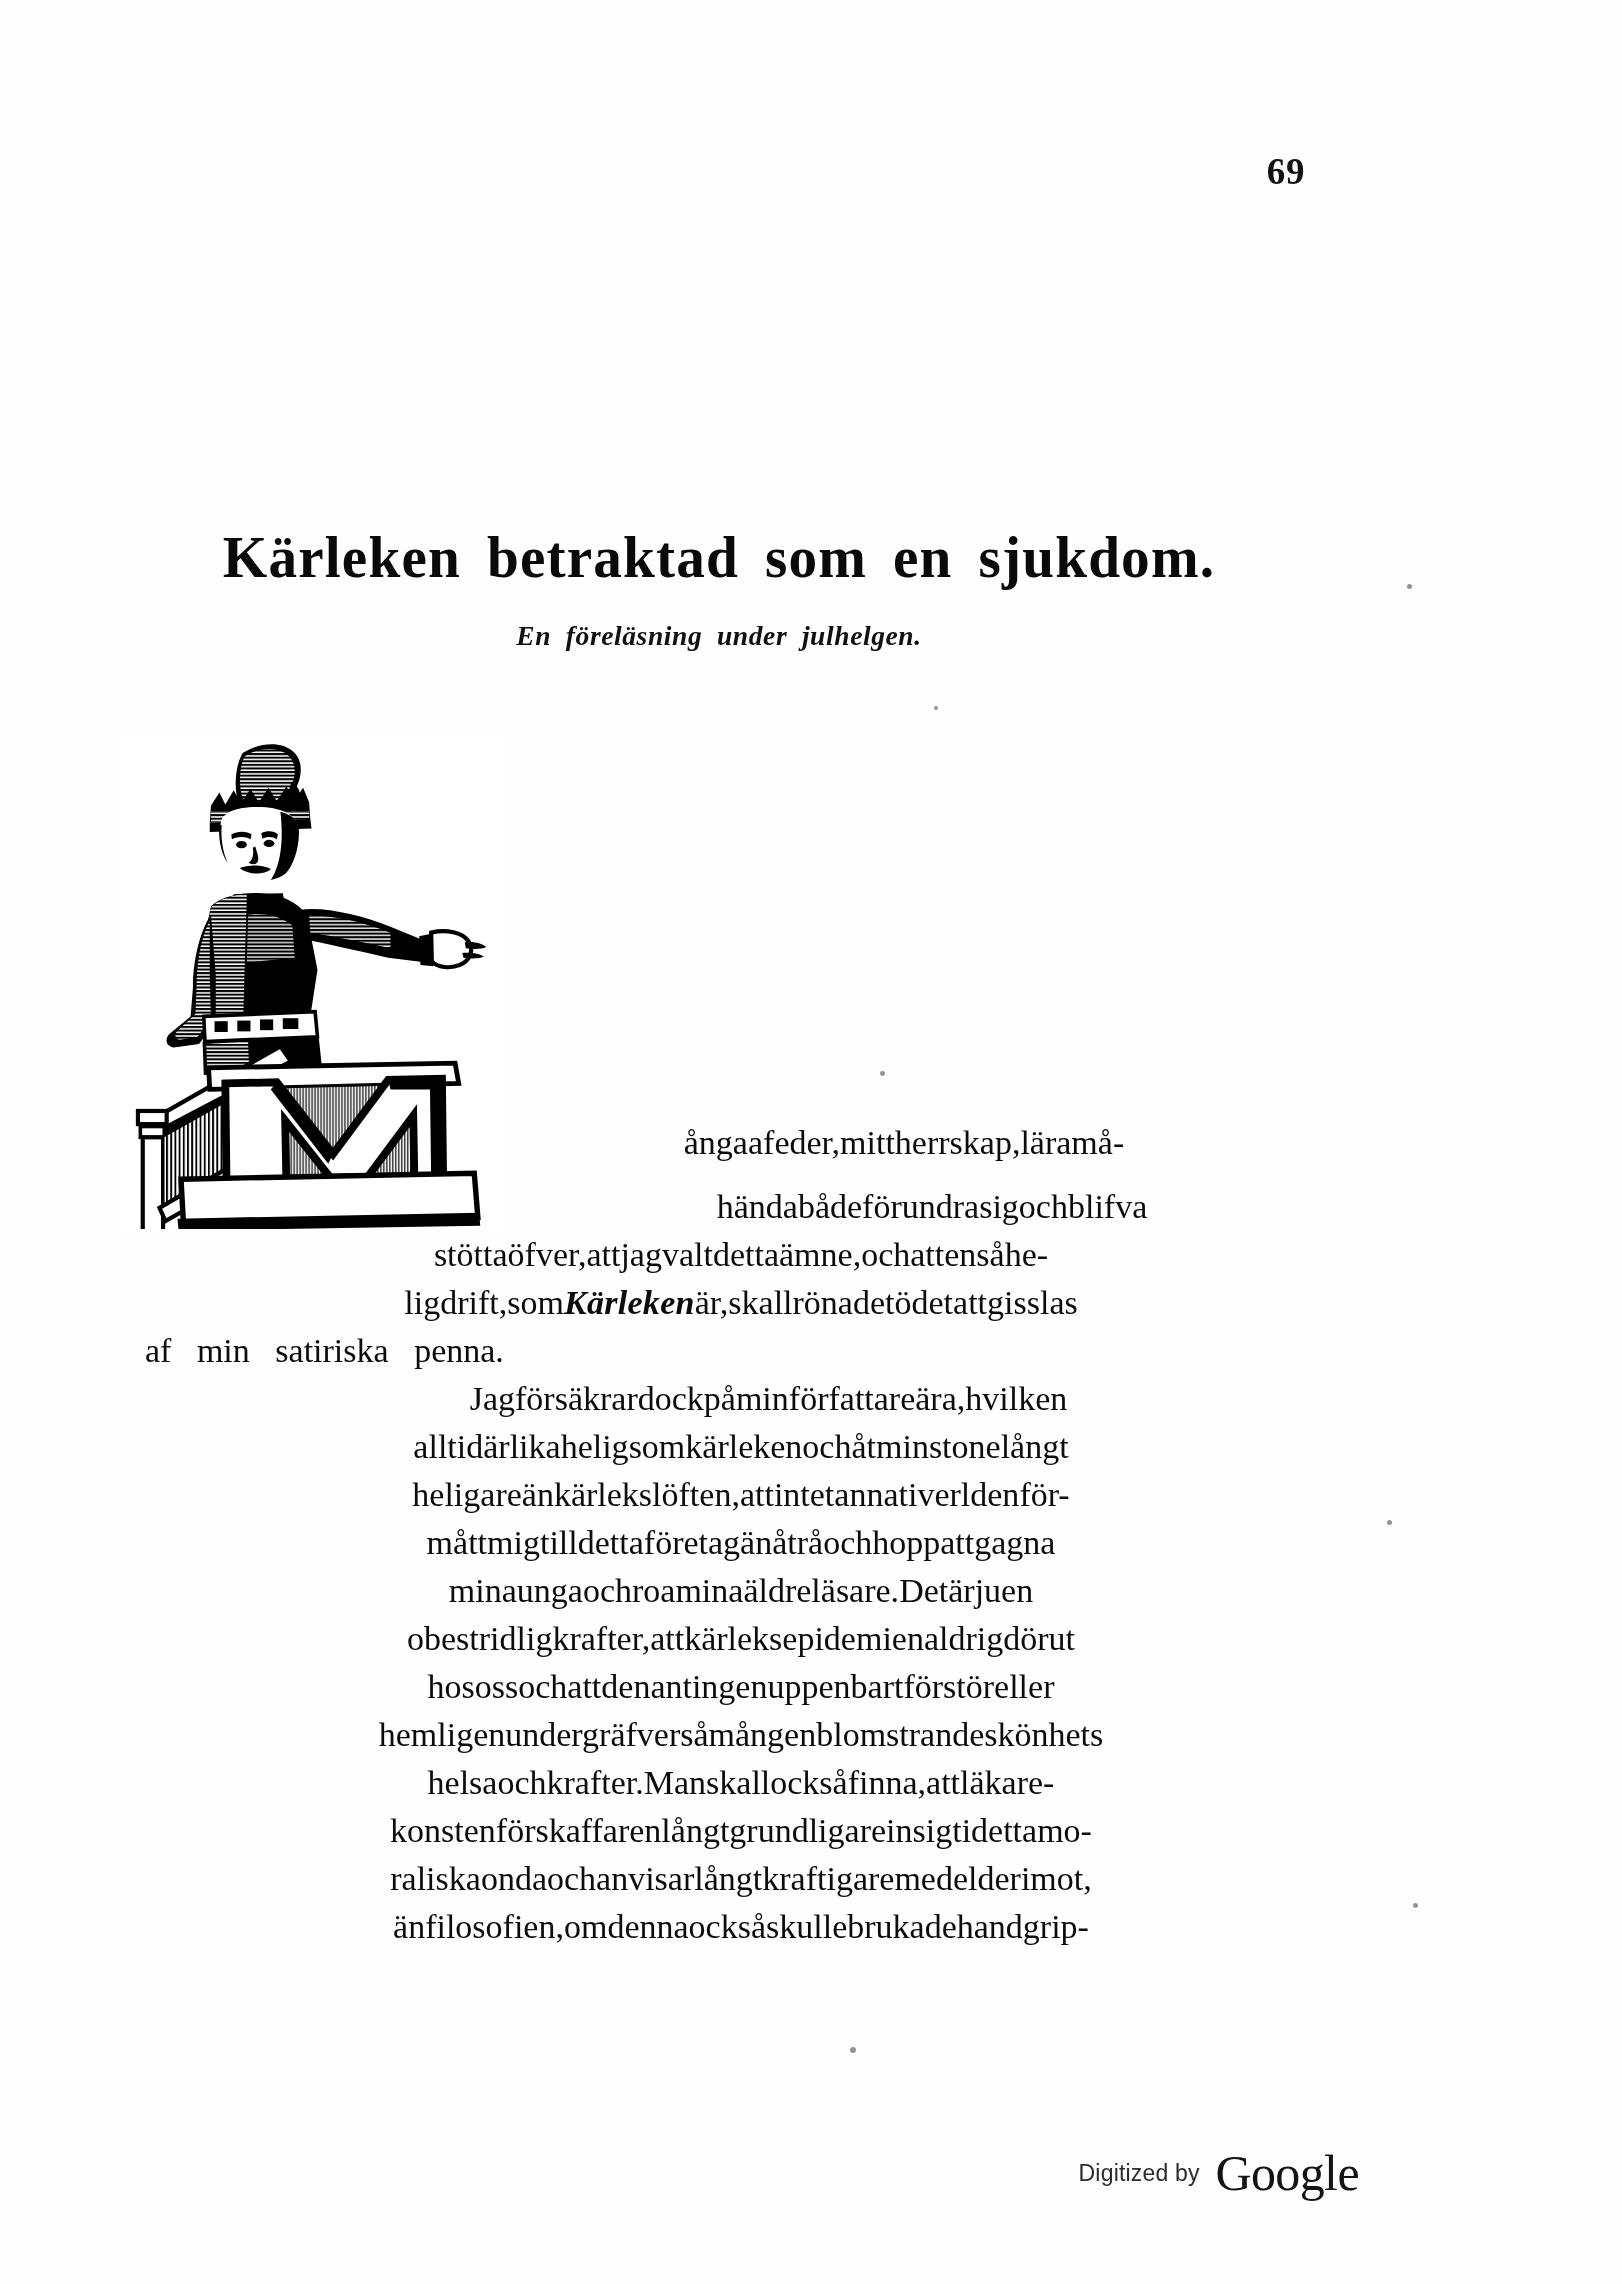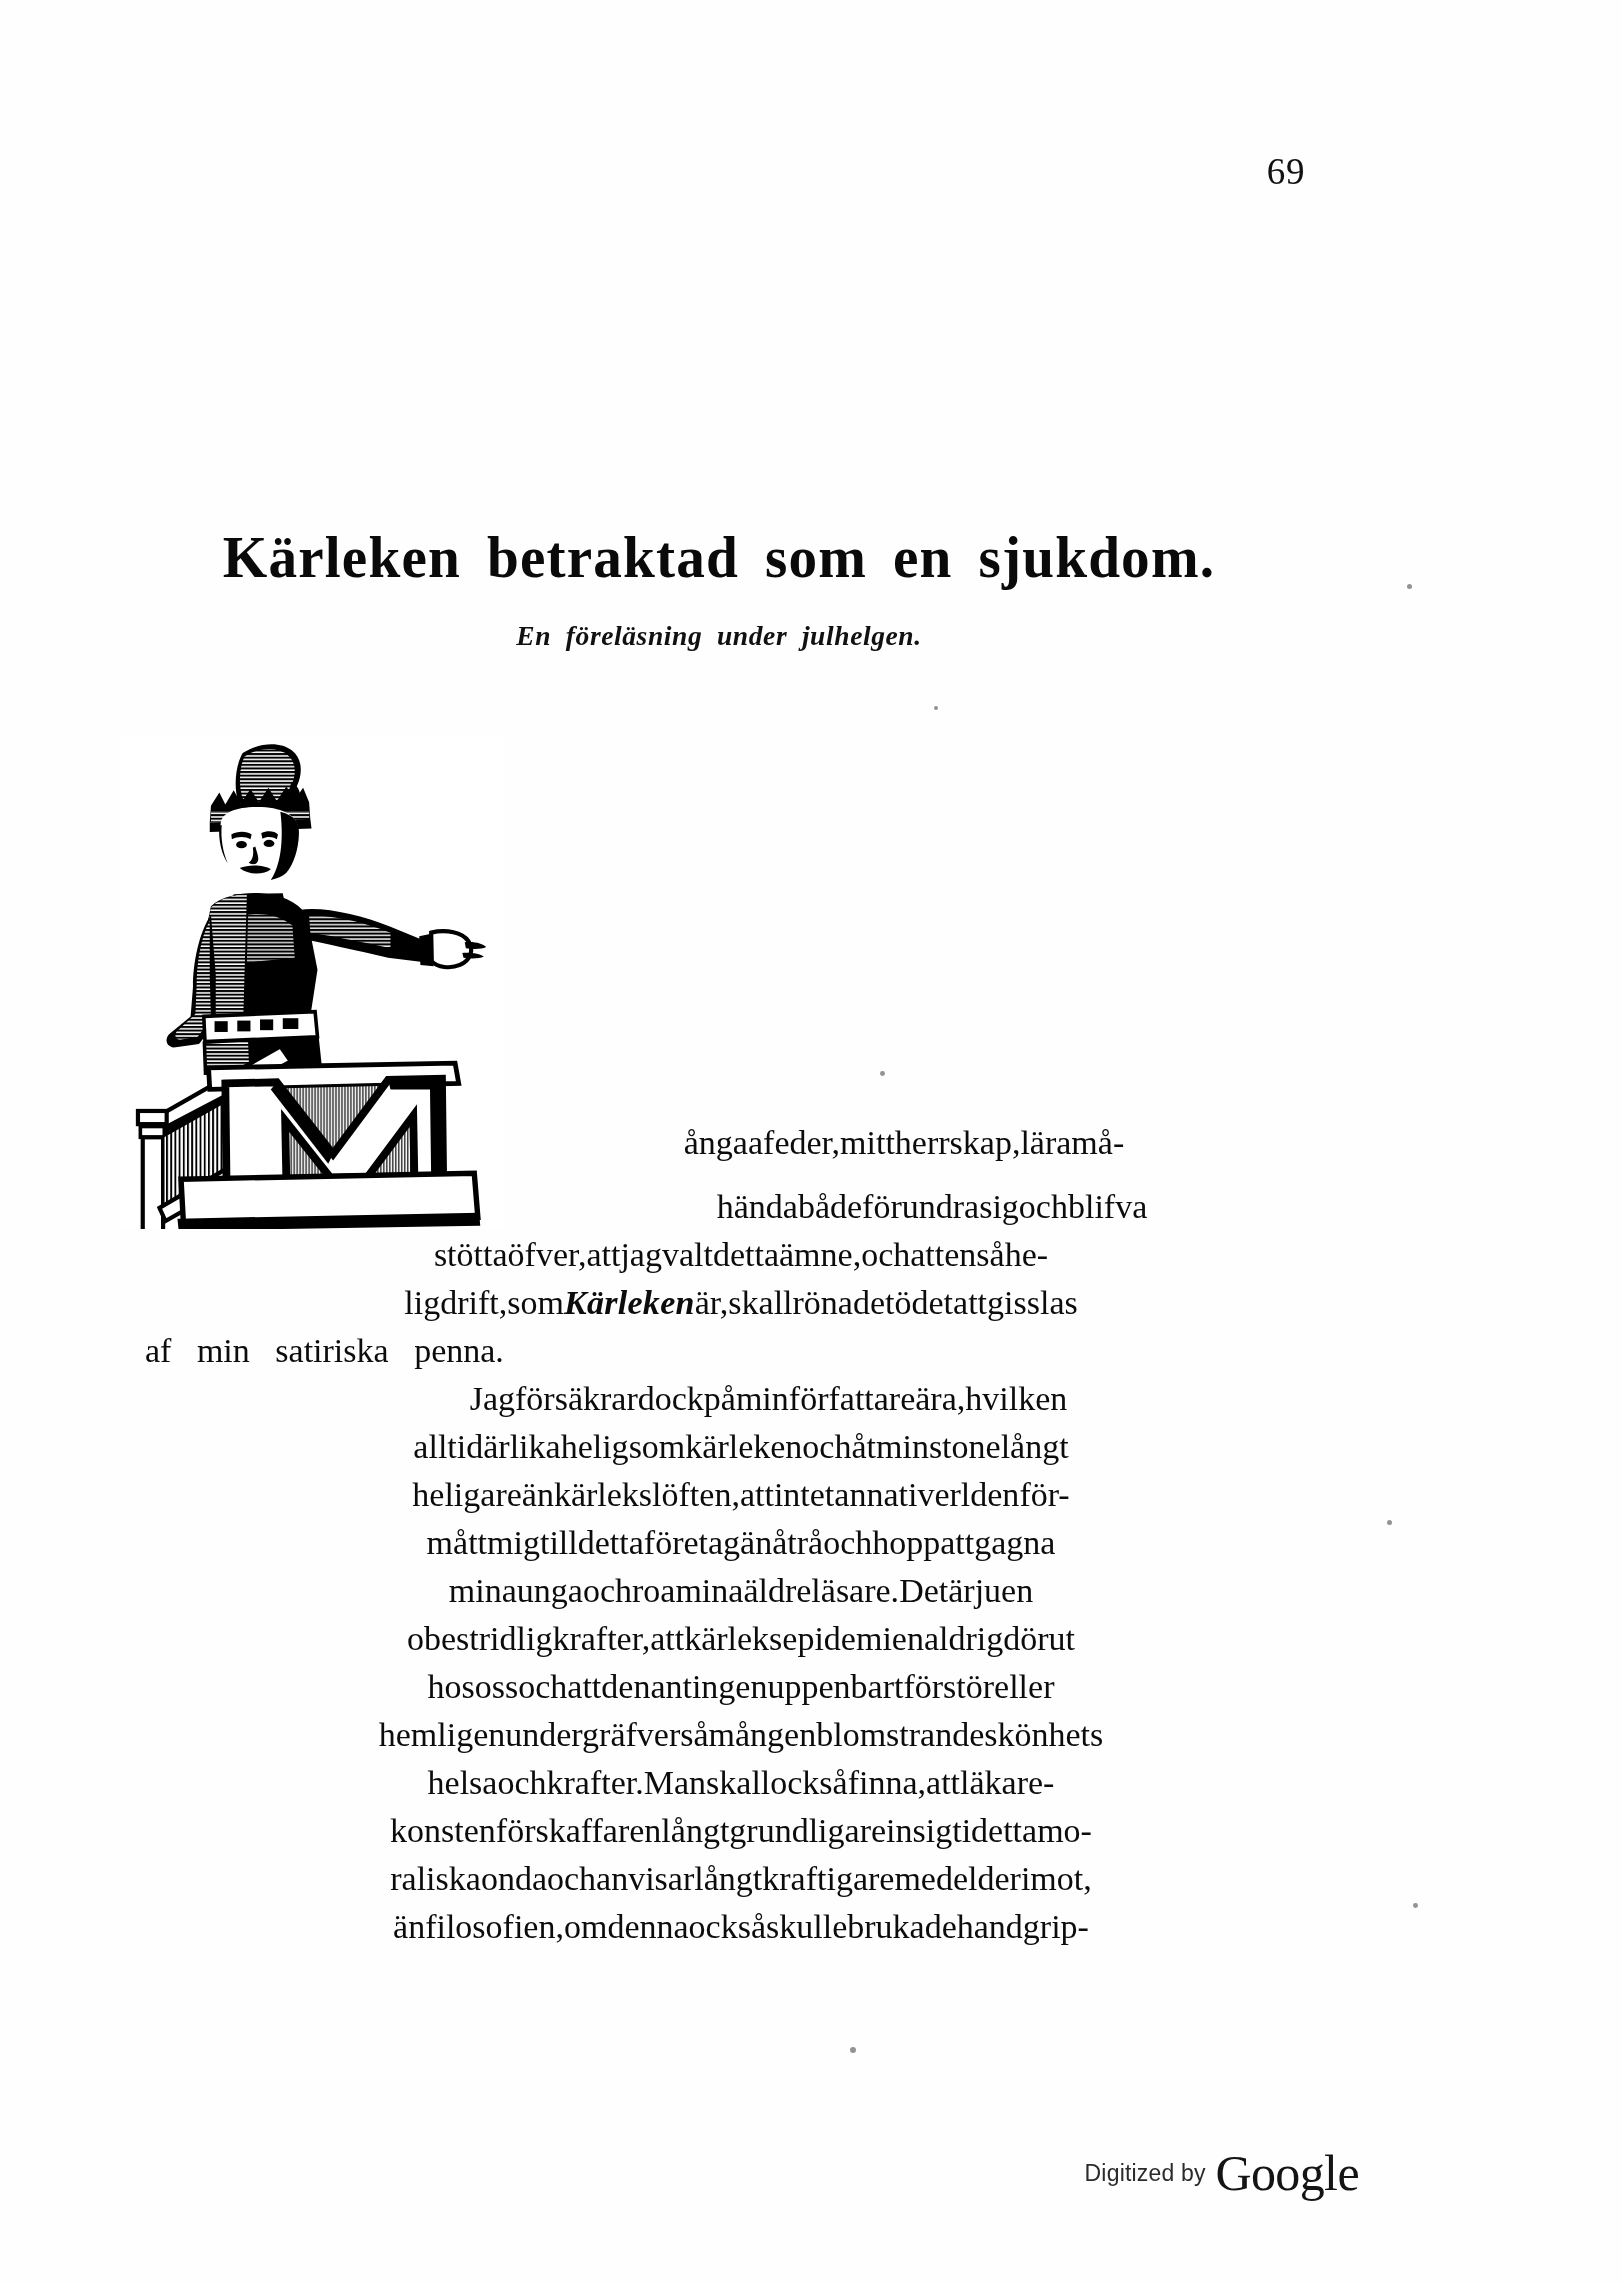--- a/index.html
+++ b/index.html
@@ -23,21 +23,21 @@
     inset: 0;
     background: #fefefe;
   }
 
   
   .folio {
     position: absolute;
     top: 150px;
     right: 317px;
     font-family: "Liberation Serif", "DejaVu Serif", serif;
-    font-weight: normal;
+    font-weight: bold;
     font-size: 37px;
     letter-spacing: 0.6px;
     color: #111;
   }
 
   
   .title-block {
     position: absolute;
     top: 527px;
     left: 0;
@@ -121,20 +121,21 @@
     font-family: "Liberation Sans", "DejaVu Sans", sans-serif;
     font-size: 23px;
     color: #2b2b2b;
     letter-spacing: 0.2px;
   }
   .wm-logo {
     font-family: "Liberation Serif", "DejaVu Serif", serif;
     font-size: 50px;
     color: #141414;
     letter-spacing: -0.6px;
+    margin-left: 6px;
   }
 
   
   .speck {
     position: absolute;
     background: #3a3a3a;
     border-radius: 50%;
     opacity: .55;
   }
 </style>

